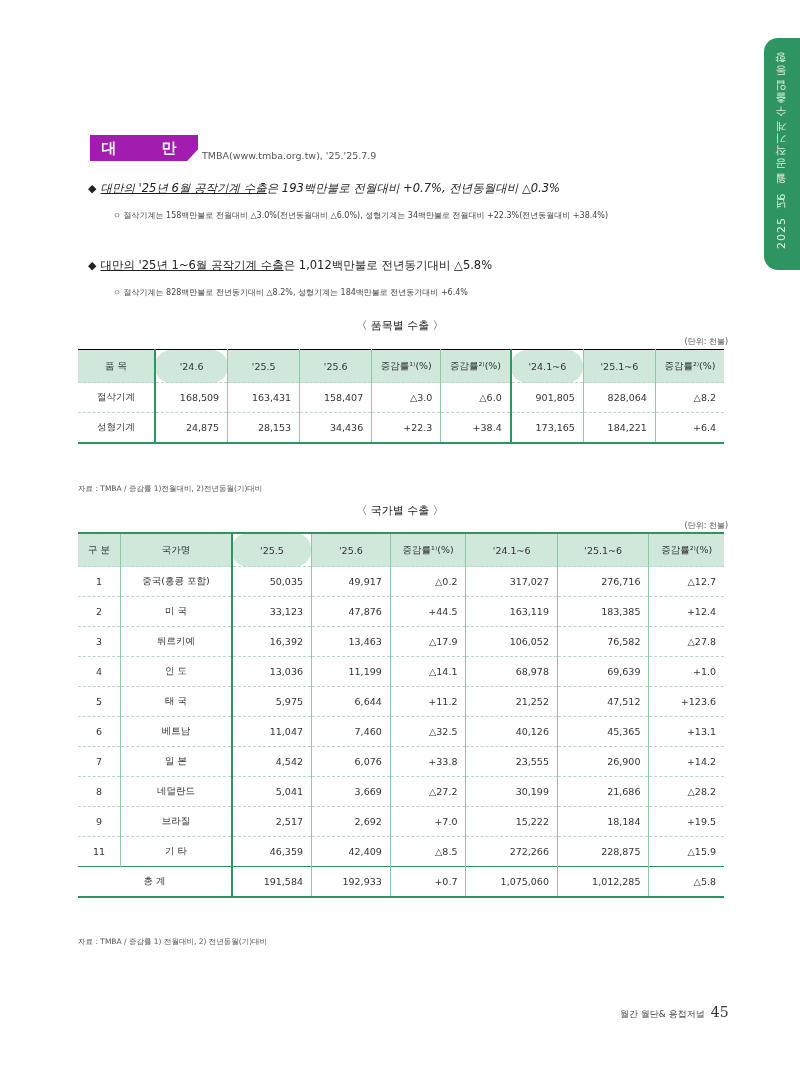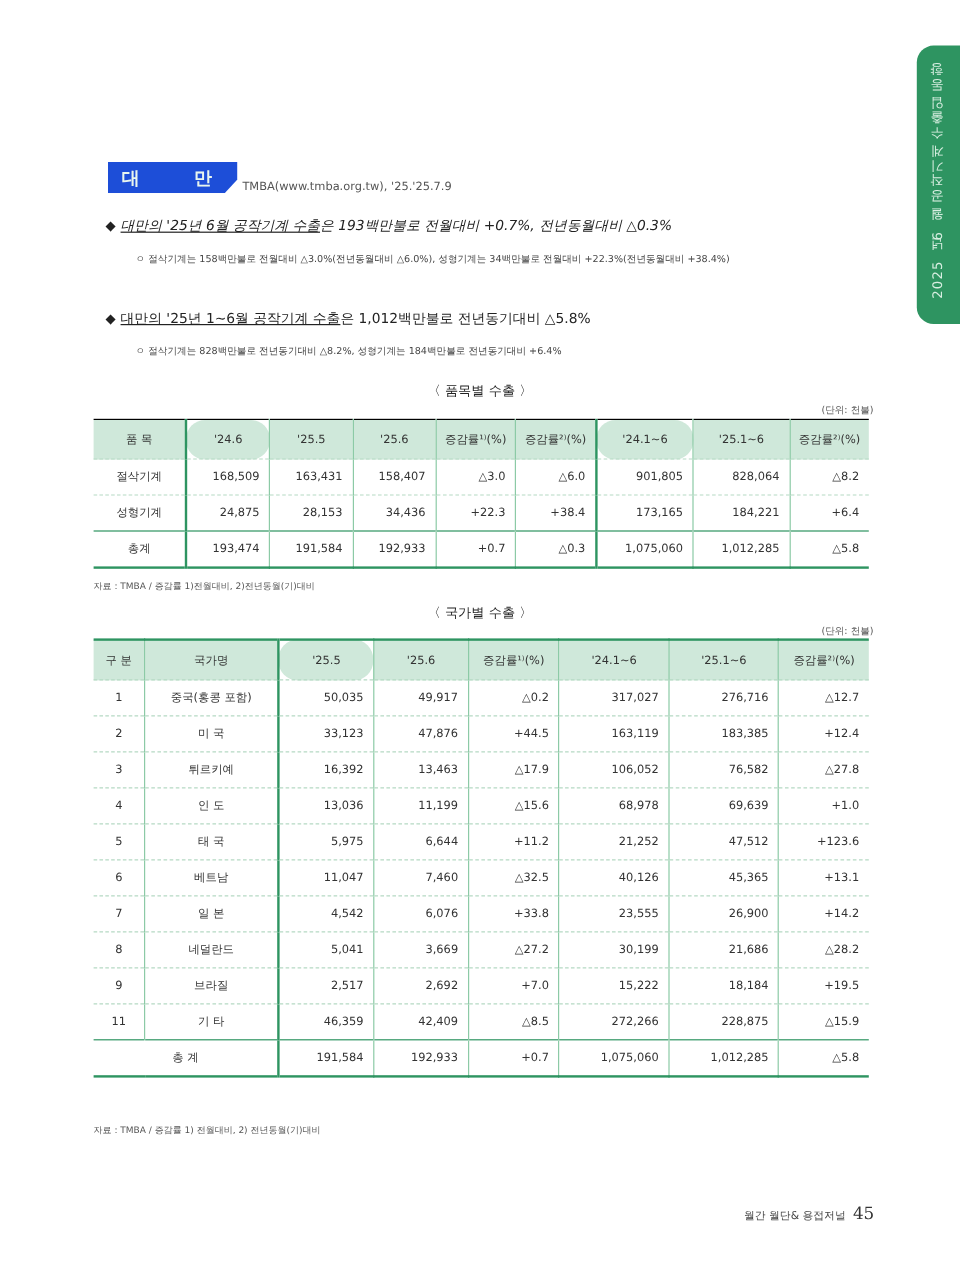--- a/index.html
+++ b/index.html
@@ -11,21 +11,21 @@
       position: absolute; left: 764px; top: 38px; width: 36px; height: 232px;
       background: #2e9461; border-radius: 14px 0 0 14px;
       display: flex; align-items: center; justify-content: center;
     }
     .side-tab span {
       writing-mode: vertical-rl; transform: rotate(180deg);
       color: #d9efe2; font-size: 11px; letter-spacing: 1px; white-space: nowrap;
     }
     .country-badge {
       position: absolute; left: 90px; top: 135px; width: 108px; height: 26px;
-      background: #1d4ed8; color: #e8f5ee; font-size: 15px; font-weight: bold;
+      background: #a21caf; color: #e8f5ee; font-size: 15px; font-weight: bold;
       letter-spacing: 20px; text-align: center; line-height: 26px;
       clip-path: polygon(0 0, 100% 0, 100% 55%, 90% 100%, 0 100%);
       padding-left: 10px; box-sizing: border-box;
     }
     .source-top { position: absolute; left: 202px; top: 150px; font-size: 9.5px; color: #555; }
     .bullet { position: absolute; left: 88px; font-size: 11.5px; color: #222; white-space: nowrap; }
     .bullet .dia { font-size: 11px; margin-right: 4px; }
     .bullet .u { text-decoration: underline; }
     .sub { position: absolute; left: 113px; font-size: 8px; color: #444; line-height: 20px; width: 620px; }
     .tbl-title { position: absolute; left: 0; width: 800px; text-align: center; font-size: 11px; color: #222; }
@@ -97,31 +97,20 @@
       <td class="ctr">성형기계</td>
       <td class="num bold-l">24,875</td>
       <td class="num">28,153</td>
       <td class="num">34,436</td>
       <td class="num">+22.3</td>
       <td class="num">+38.4</td>
       <td class="num bold-l">173,165</td>
       <td class="num">184,221</td>
       <td class="num">+6.4</td>
     </tr>
-    <tr class="total">
-      <td class="ctr">총계</td>
-      <td class="num bold-l">193,474</td>
-      <td class="num">191,584</td>
-      <td class="num">192,933</td>
-      <td class="num">+0.7</td>
-      <td class="num">△0.3</td>
-      <td class="num bold-l">1,075,060</td>
-      <td class="num">1,012,285</td>
-      <td class="num">△5.8</td>
-    </tr>
   </tbody>
 </table>
 <div class="note" style="top:484px;">자료 : TMBA / 증감률 1)전월대비, 2)전년동월(기)대비</div>
 
 <div class="tbl-title" style="top:503px;">〈 국가별 수출 〉</div>
 <div class="unit" style="top:520px;">(단위: 천불)</div>
 
 <table class="t2">
   <thead>
     <tr>
@@ -164,21 +153,21 @@
         <td class="num">△17.9</td>
         <td class="num">106,052</td>
         <td class="num">76,582</td>
         <td class="num">△27.8</td>
       </tr>
       <tr>
         <td class="ctr">4</td>
         <td class="ctr">인 도</td>
         <td class="num bold-l">13,036</td>
         <td class="num">11,199</td>
-        <td class="num">△15.6</td>
+        <td class="num">△14.1</td>
         <td class="num">68,978</td>
         <td class="num">69,639</td>
         <td class="num">+1.0</td>
       </tr>
       <tr>
         <td class="ctr">5</td>
         <td class="ctr">태 국</td>
         <td class="num bold-l">5,975</td>
         <td class="num">6,644</td>
         <td class="num">+11.2</td>

